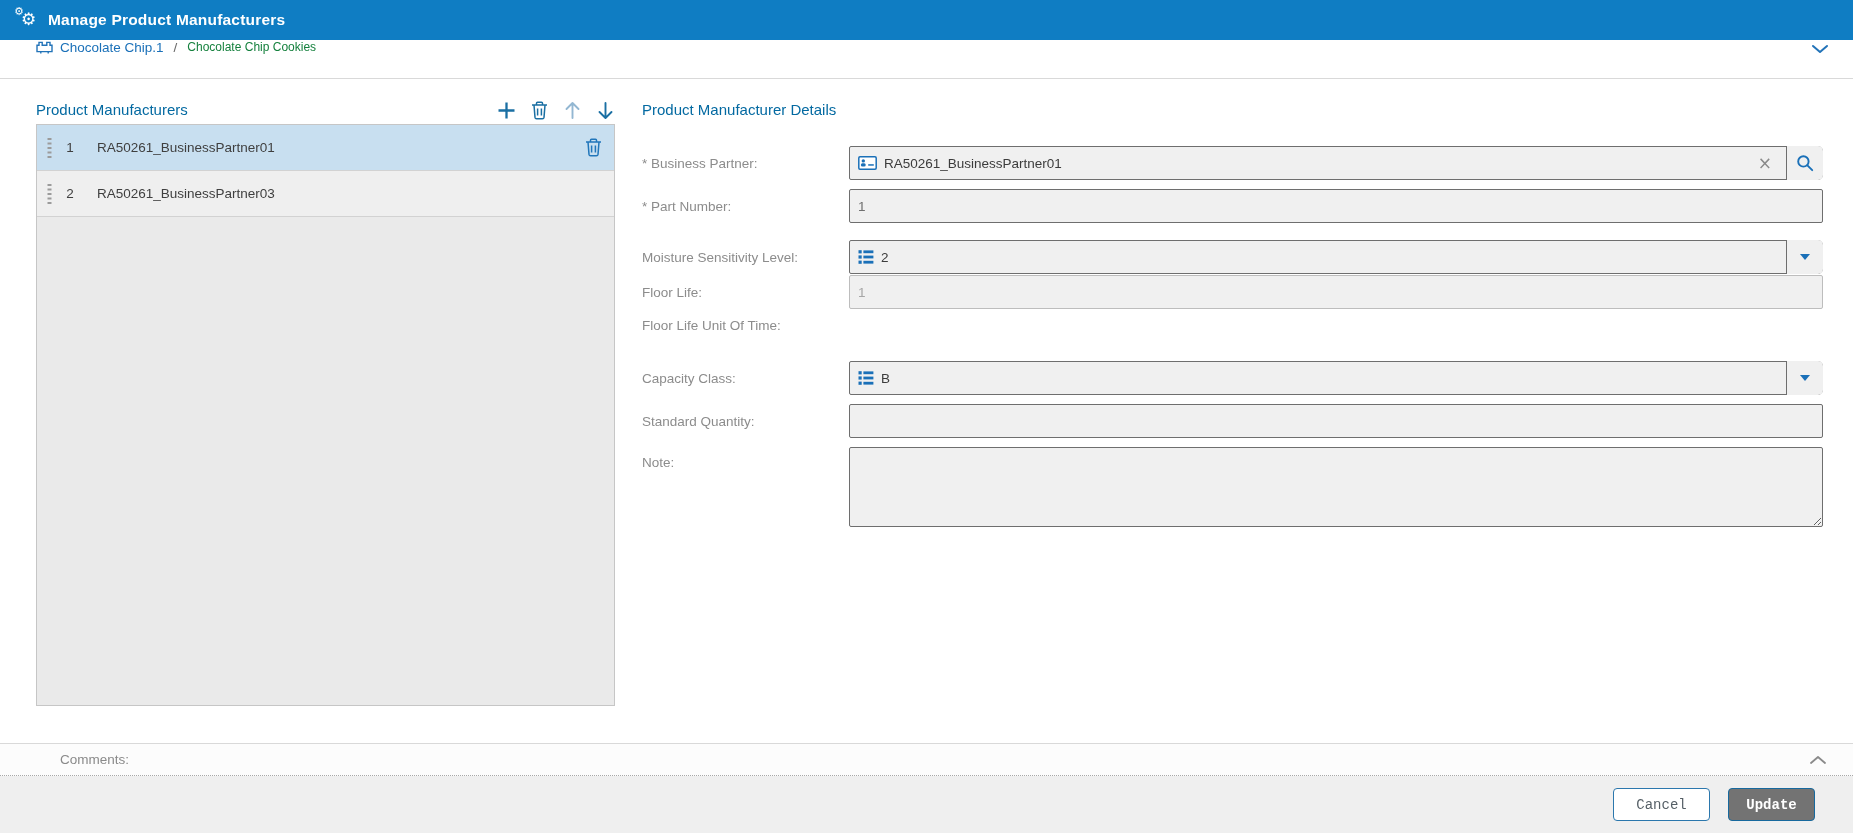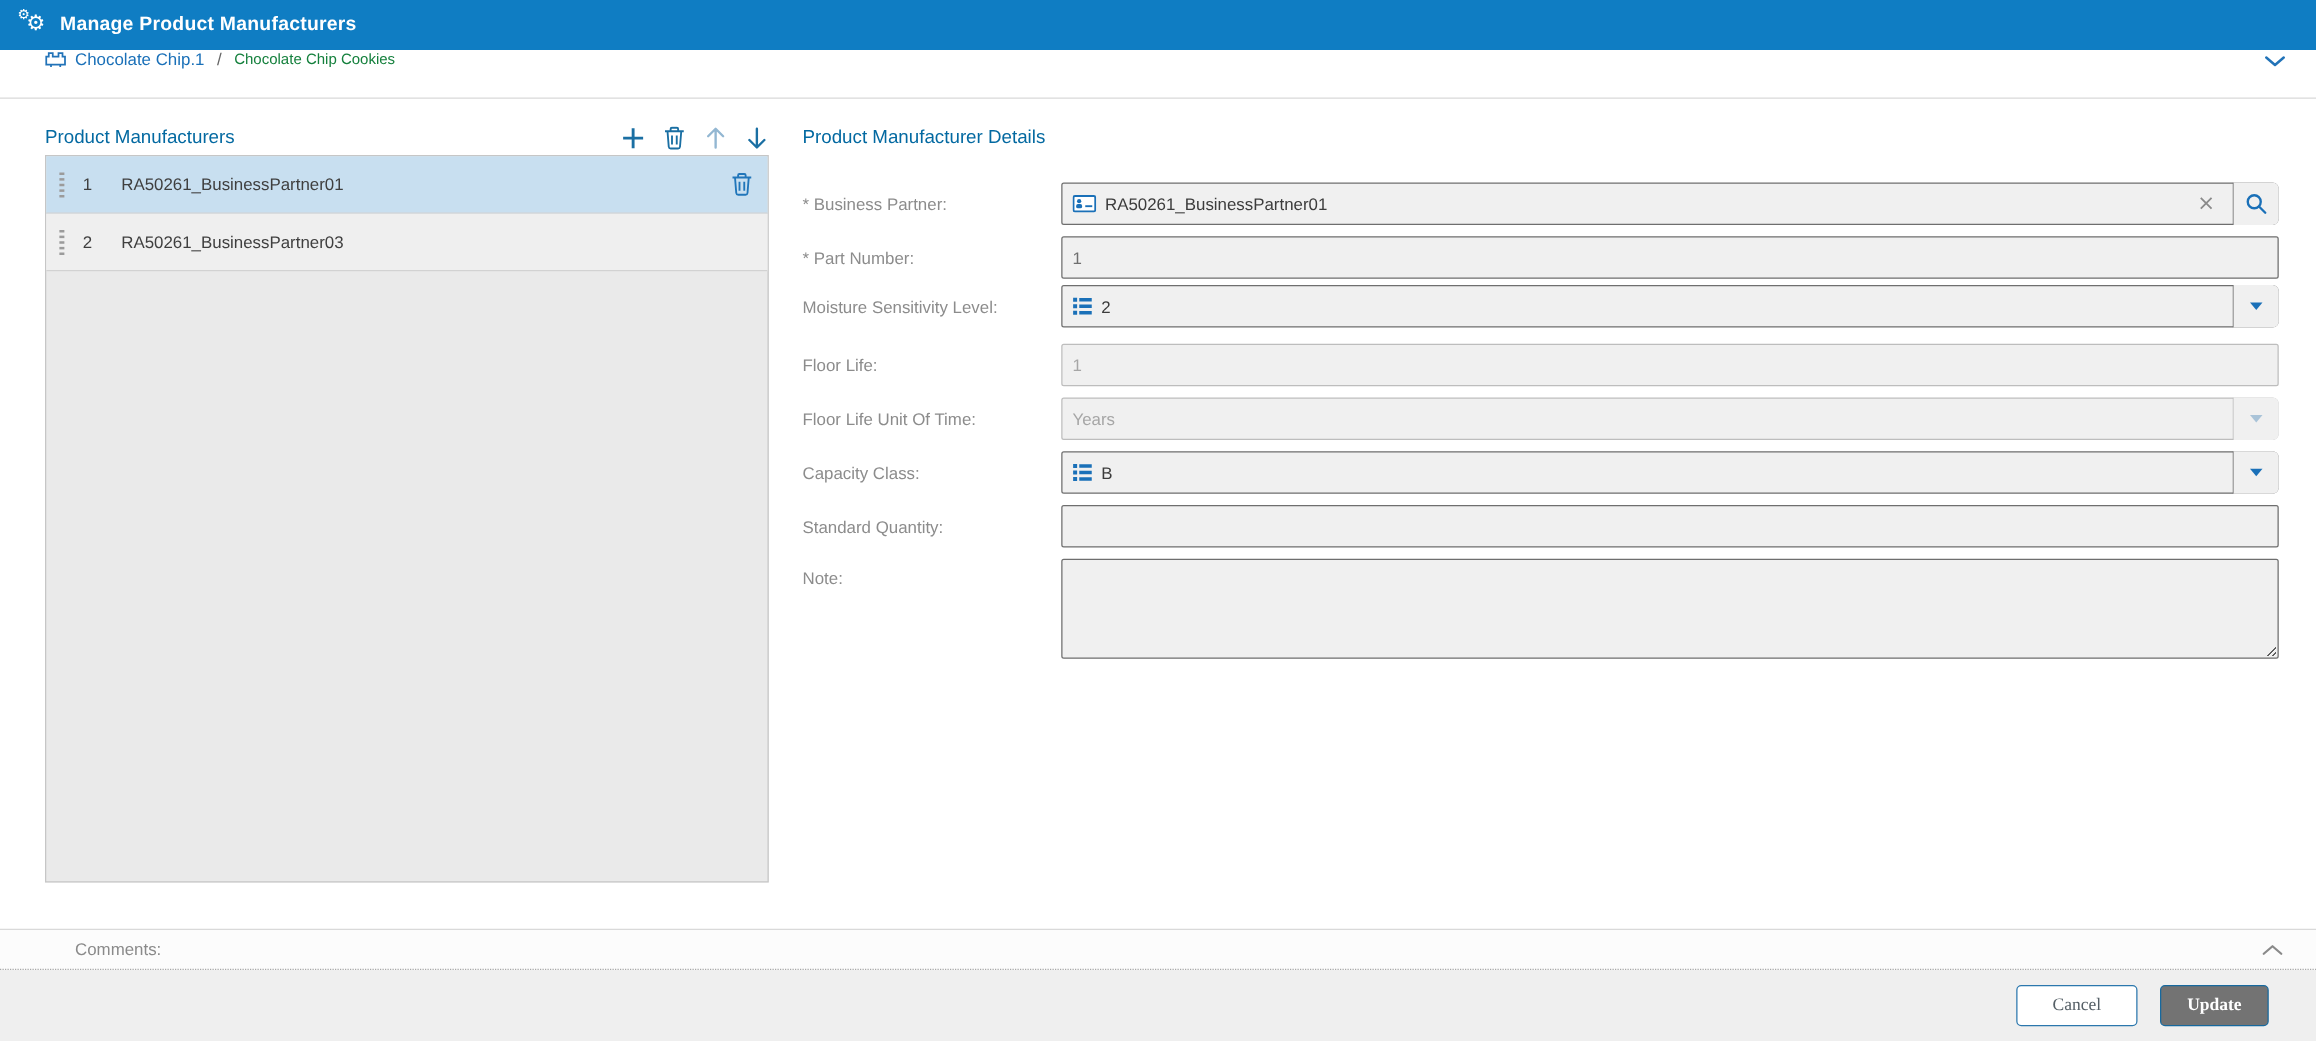--- a/index.html
+++ b/index.html
@@ -93,21 +93,21 @@
     position:absolute; left:0; top:743px; width:1853px; height:33px; background:#fcfcfc;
     border-top:1px solid #d9d9d9; border-bottom:1px dotted #a8a8a8;
     display:flex; align-items:center; padding:0 22px 0 60px;
   }
   .comments-label { font-size:13.5px; color:#8a8a8a; }
   .comments-chevron { margin-left:auto; display:inline-flex; cursor:pointer; padding:4px; }
   .footer {
     position:absolute; left:0; top:776px; width:1853px; height:57px; background:#efefef;
     display:flex; align-items:center; justify-content:flex-end; gap:18px; padding-right:38px;
   }
-  .btn { height:33px; border-radius:4px; font-family:Liberation Serif, serif; font-size:14px;
+  .btn { height:33px; border-radius:4px; font-family:Liberation Mono, monospace; font-size:14px;
     display:flex; align-items:center; justify-content:center; cursor:pointer; }
   .btn-cancel { width:97px; background:#ffffff; border:1px solid #2b77ad; color:#555f66; }
   .btn-update { width:87px; background:#737373; border:1px solid #17699e; color:#ffffff; font-weight:600; }
 </style>
 </head>
 <body>
 
 <div class="titlebar">
   <span class="gears">
     <span class="gear-small">⚙</span>
@@ -217,21 +217,21 @@
   </div>
 </div>
 
 <div class="form-row" style="left:642px; top:189px;">
   <div class="form-label">* Part Number:</div>
   <div class="field">
     <span class="value semi">1</span>
   </div>
 </div>
 
-<div class="form-row" style="left:642px; top:228px;">
+<div class="form-row" style="left:642px; top:240px;">
   <div class="form-label">Moisture Sensitivity Level:</div>
   <div class="field rounded-right">
     <span class="leading-icon">
       <svg width="16" height="16" viewBox="0 0 16 16">
         <rect x="0.5" y="1.2" width="3.2" height="3.2" fill="#1a70b8"></rect>
           <rect x="5.4" y="1.4" width="10" height="2.8" fill="#1a70b8"></rect>
         <rect x="0.5" y="6.4" width="3.2" height="3.2" fill="#1a70b8"></rect>
           <rect x="5.4" y="6.6" width="10" height="2.8" fill="#1a70b8"></rect>
         <rect x="0.5" y="11.6" width="3.2" height="3.2" fill="#1a70b8"></rect>
           <rect x="5.4" y="11.8" width="10" height="2.8" fill="#1a70b8"></rect>
@@ -246,26 +246,20 @@
 
 <div class="form-row" style="left:642px; top:275px;">
   <div class="form-label">Floor Life:</div>
   <div class="field disabled">
     <span class="value muted">1</span>
   </div>
 </div>
 
 <div class="form-row" style="left:642px; top:318px;">
   <div class="form-label">Floor Life Unit Of Time:</div>
-  <div class="field disabled rounded-right">
-    <span class="value muted">Years</span>
-    <span class="seg-btn">
-      <span class="caret-down disabled"></span>
-    </span>
-  </div>
 </div>
 
 <div class="form-row" style="left:642px; top:361px;">
   <div class="form-label">Capacity Class:</div>
   <div class="field rounded-right">
     <span class="leading-icon">
       <svg width="16" height="16" viewBox="0 0 16 16">
         <rect x="0.5" y="1.2" width="3.2" height="3.2" fill="#1a70b8"></rect>
           <rect x="5.4" y="1.4" width="10" height="2.8" fill="#1a70b8"></rect>
         <rect x="0.5" y="6.4" width="3.2" height="3.2" fill="#1a70b8"></rect>

